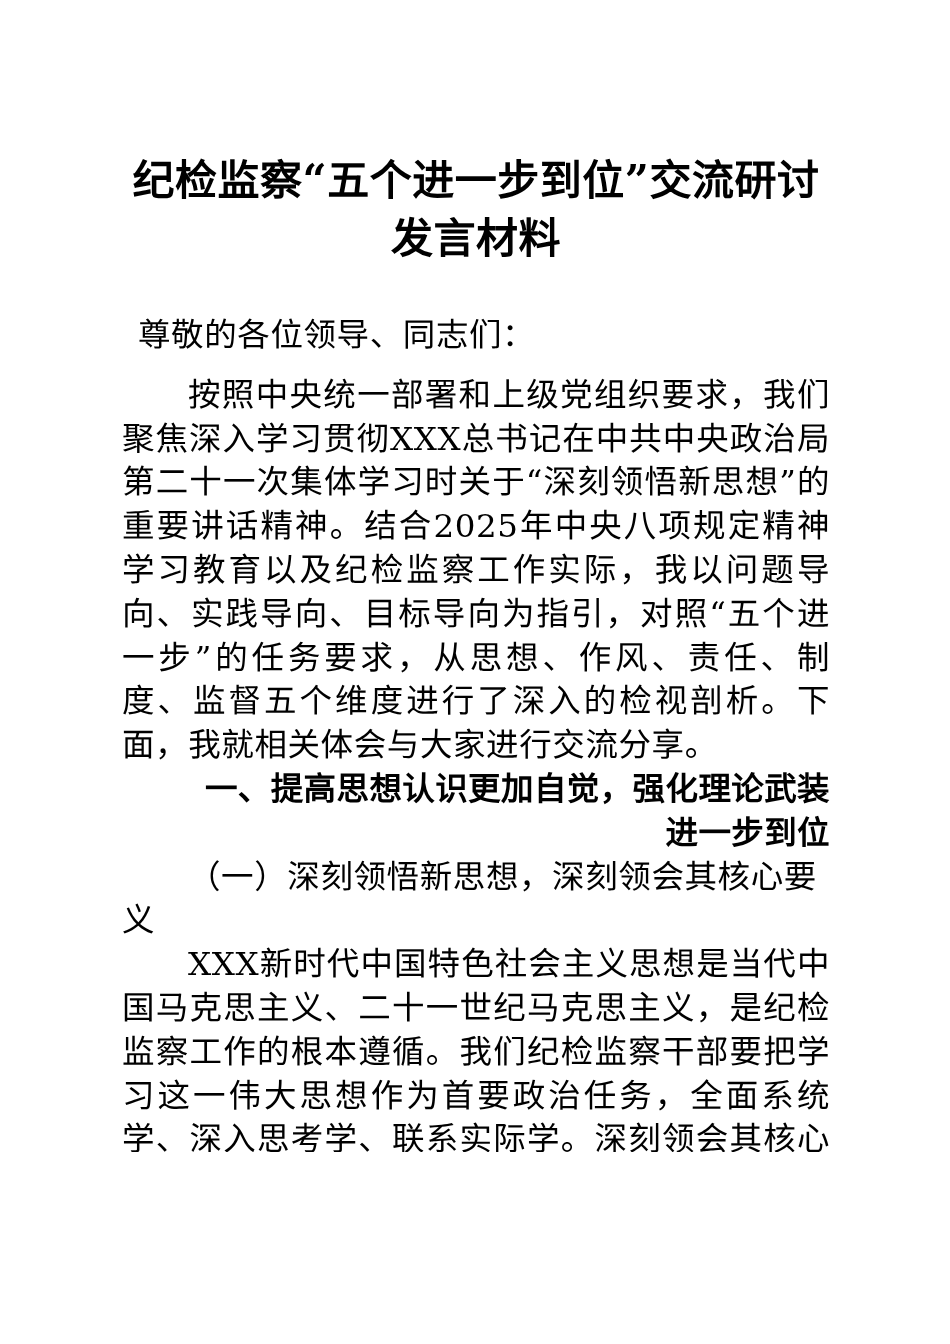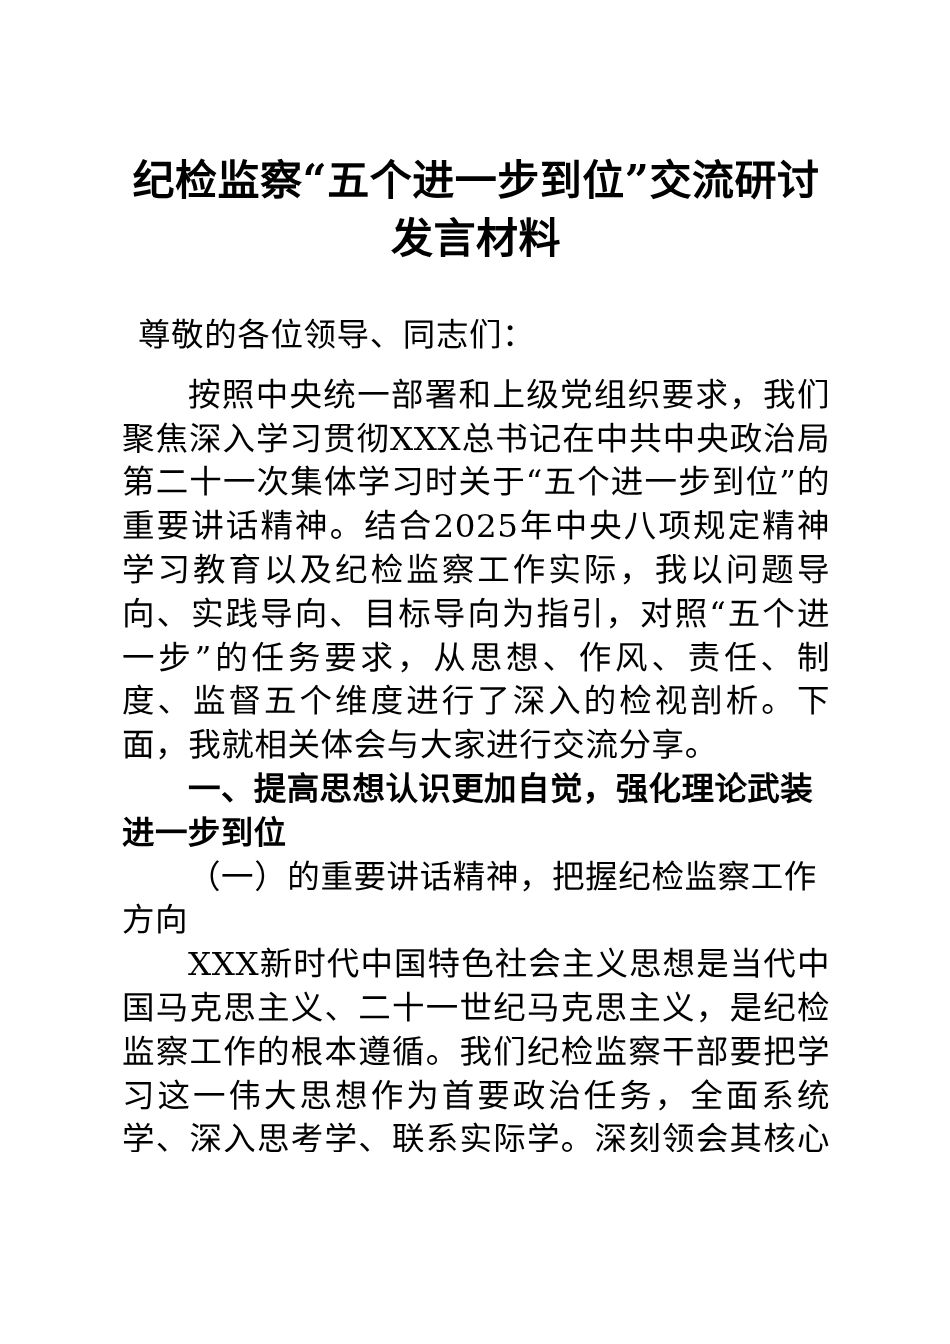--- a/index.html
+++ b/index.html
@@ -75,21 +75,21 @@
   
   .heading-1 {
     margin: 0;
     padding: 0;
     font-family: "DejaVu Sans", "Liberation Sans", sans-serif;
     font-weight: 700;
     font-size: 32.5px;
     line-height: 43.8px;
     letter-spacing: 0.4px;
     text-indent: 66px;
-    text-align: left;
+    text-align: right;
   }
 
   
   .heading-2 {
     margin: 0;
     padding: 0;
     font-family: "DejaVu Serif", "Liberation Serif", serif;
     font-weight: 400;
     font-size: 32.5px;
     line-height: 43.8px;
@@ -101,22 +101,22 @@
 </head>
 <body>
 
 <div class="page">
   <div class="content">
 
     <h1 class="doc-title">纪检监察“五个进一步到位”交流研讨发言材料</h1>
 
     <p class="salutation">尊敬的各位领导、同志们：</p>
 
-    <p class="para">按照中央统一部署和上级党组织要求，我们聚焦深入学习贯彻XXX总书记在中共中央政治局第二十一次集体学习时关于“五个进一步到位”的重要讲话精神。结合2025年中央八项规定精神学习教育以及纪检监察工作实际，我以问题导向、实践导向、目标导向为指引，对照“五个进一步”的任务要求，从思想、作风、责任、制度、监督五个维度进行了深入的检视剖析。下面，我就相关体会与大家进行交流分享。</p>
+    <p class="para">按照中央统一部署和上级党组织要求，我们聚焦深入学习贯彻XXX总书记在中共中央政治局第二十一次集体学习时关于“深刻领悟新思想”的重要讲话精神。结合2025年中央八项规定精神学习教育以及纪检监察工作实际，我以问题导向、实践导向、目标导向为指引，对照“五个进一步”的任务要求，从思想、作风、责任、制度、监督五个维度进行了深入的检视剖析。下面，我就相关体会与大家进行交流分享。</p>
 
     <h2 class="heading-1">一、提高思想认识更加自觉，强化理论武装进一步到位</h2>
 
-    <h3 class="heading-2">（一）的重要讲话精神，把握纪检监察工作方向</h3>
+    <h3 class="heading-2">（一）深刻领悟新思想，深刻领会其核心要义</h3>
 
     <p class="para">XXX新时代中国特色社会主义思想是当代中国马克思主义、二十一世纪马克思主义，是纪检监察工作的根本遵循。我们纪检监察干部要把学习这一伟大思想作为首要政治任务，全面系统学、深入思考学、联系实际学。深刻领会其核心要义、精神实质、丰富内涵和实践要求，特别是关于全面从严治党、党风廉政建设和反腐败斗争的重要论述。通过学习，我们能更加准确地把握纪检监察工作的政治方向，明确工作的重点和目标。例如，在新时代，我们要围绕党中央的重大决策部署，加强政治监督，确保党的路线方针政策得到贯彻落实。</p>
 
   </div>
 </div>
 
 </body></html>

